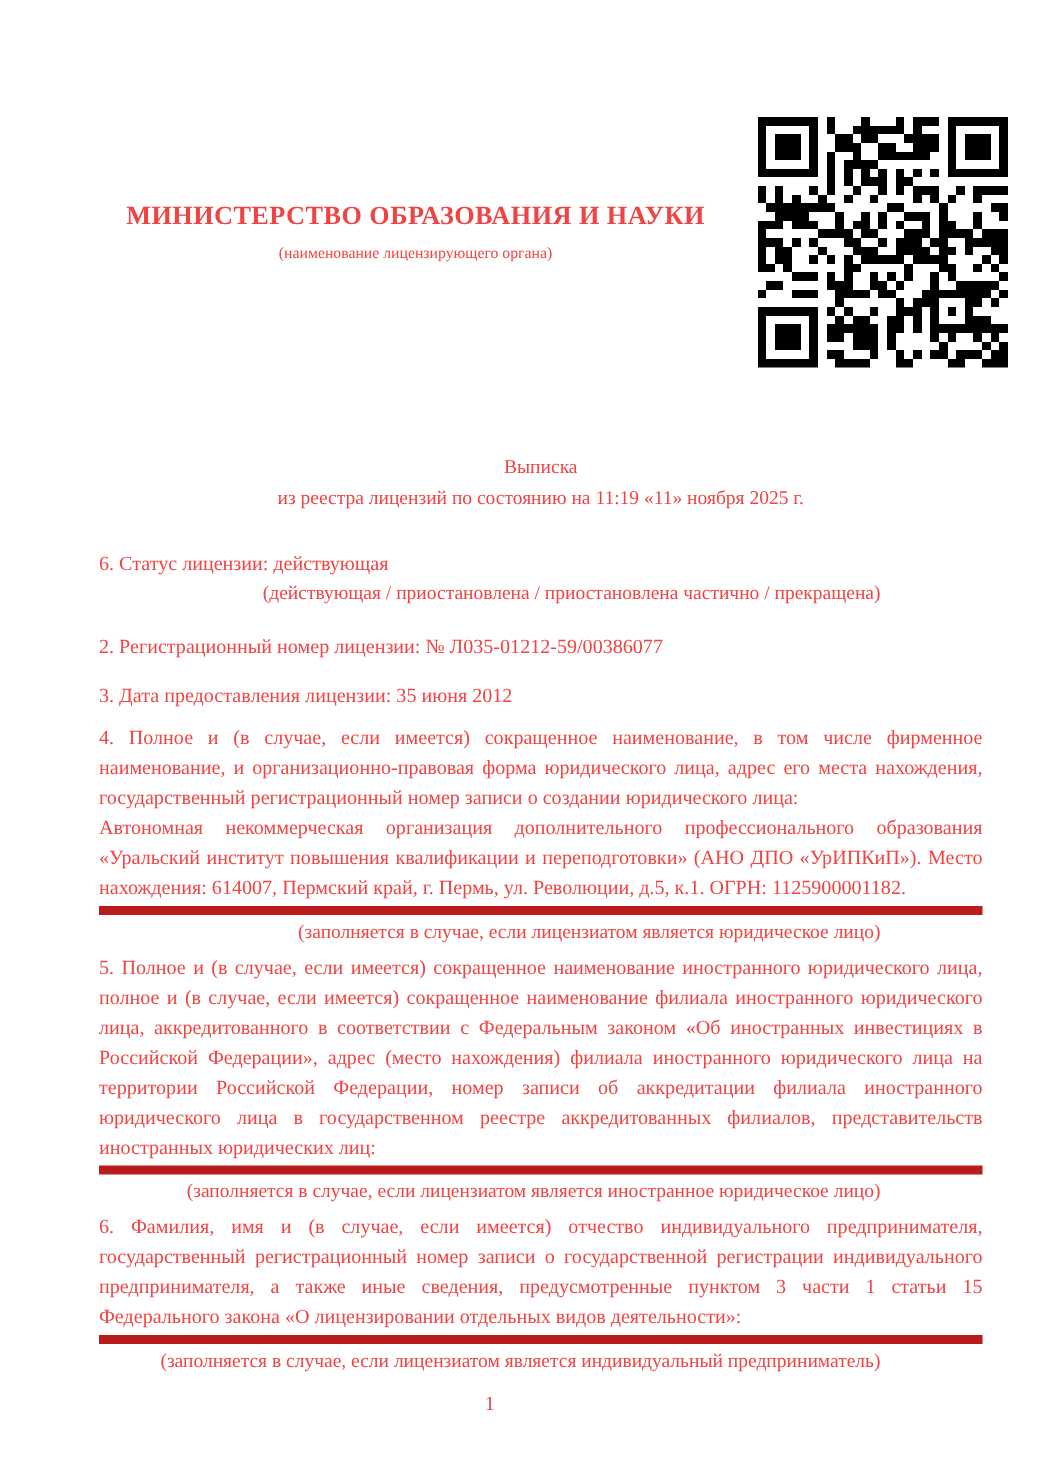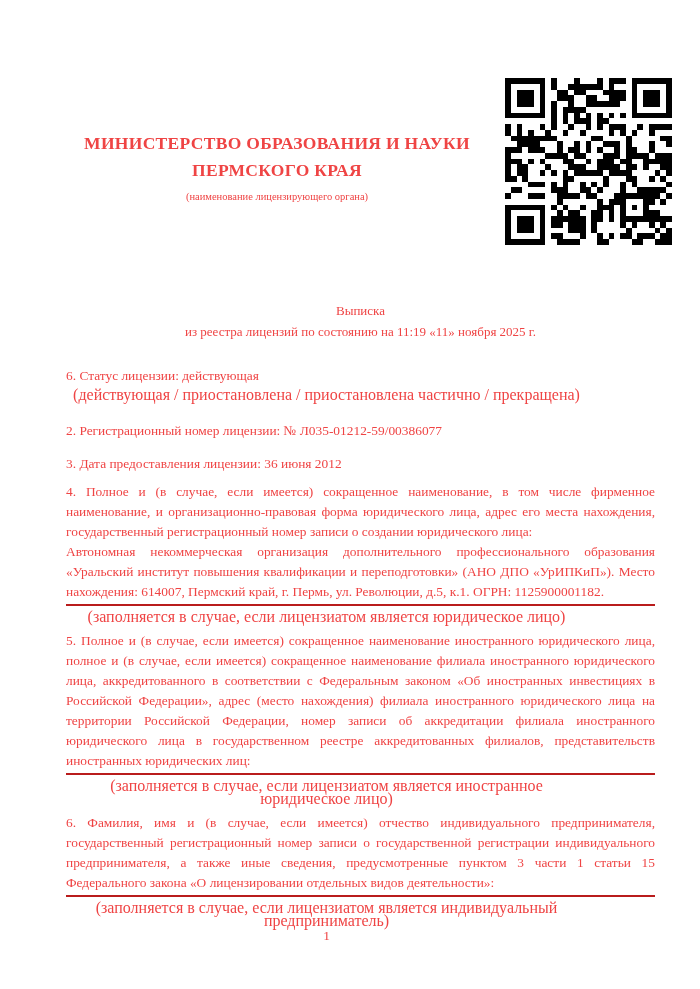--- a/index.html
+++ b/index.html
@@ -56,27 +56,27 @@
     position: absolute;
     left: 66px;
     top: 366px;
     width: 589px;
     font-size: 13.4px;
     line-height: 20px;
   }
   .line { text-align: left; }
   .para { text-align: justify; }
   .fill-field {
-    border-bottom: 2px solid #b91c1c;
+    border-bottom: 6px solid #b91c1c;
     padding-bottom: 2px;
   }
   .fill-caption {
     width: 521px;
-    text-align: center;
-    font-size: 16px;
+    text-align: right;
+    font-size: 13px;
     line-height: 13px;
     margin-top: 4px;
   }
   .mt-status-caption { margin-top: 2px; }
   .mt-item2 { margin-top: 20px; }
   .mt-item3 { margin-top: 13px; }
   .mt-section { margin-top: 8px; }
   .mt-item7 { margin-top: 20px; }
   
   .footer-page {
@@ -89,21 +89,20 @@
     line-height: 20px;
   }
 </style>
 </head>
 <body>
 
 <div class="page">
 
   <div class="header-block">
     <div class="org-name">МИНИСТЕРСТВО ОБРАЗОВАНИЯ И НАУКИ</div>
-    <div class="org-name">ПЕРМСКОГО КРАЯ</div>
     <div class="org-caption">(наименование лицензирующего органа)</div>
   </div>
 
   <div class="qr">
     <svg viewBox="0 0 29 29" xmlns="http://www.w3.org/2000/svg">
         <rect x="0" y="0" width="1" height="1"></rect>
         <rect x="1" y="0" width="1" height="1"></rect>
         <rect x="2" y="0" width="1" height="1"></rect>
         <rect x="3" y="0" width="1" height="1"></rect>
         <rect x="4" y="0" width="1" height="1"></rect>
@@ -539,21 +538,21 @@
     <div>из реестра лицензий по состоянию на 11:19 «11» ноября 2025 г.</div>
   </div>
 
   <div class="content">
 
     <div class="line">6. Статус лицензии: действующая</div>
     <div class="fill-caption mt-status-caption">(действующая / приостановлена / приостановлена частично / прекращена)</div>
 
     <div class="line mt-item2">2. Регистрационный номер лицензии: № Л035-01212-59/00386077</div>
 
-    <div class="line mt-item3">3. Дата предоставления лицензии: 36 июня 2012</div>
+    <div class="line mt-item3">3. Дата предоставления лицензии: 35 июня 2012</div>
 
     <div class="mt-section">
       <div class="fill-field">
         <div class="para">4. Полное и (в случае, если имеется) сокращенное наименование, в том числе фирменное наименование, и организационно-правовая форма юридического лица, адрес его места нахождения, государственный регистрационный номер записи о создании юридического лица:</div>
         <div class="para">Автономная некоммерческая организация дополнительного профессионального образования «Уральский институт повышения квалификации и переподготовки» (АНО ДПО «УрИПКиП»). Место нахождения: 614007, Пермский край, г. Пермь, ул. Революции, д.5, к.1. ОГРН: 1125900001182.</div>
       </div>
       <div class="fill-caption">(заполняется в случае, если лицензиатом является юридическое лицо)</div>
     </div>
 
     <div class="mt-section">

